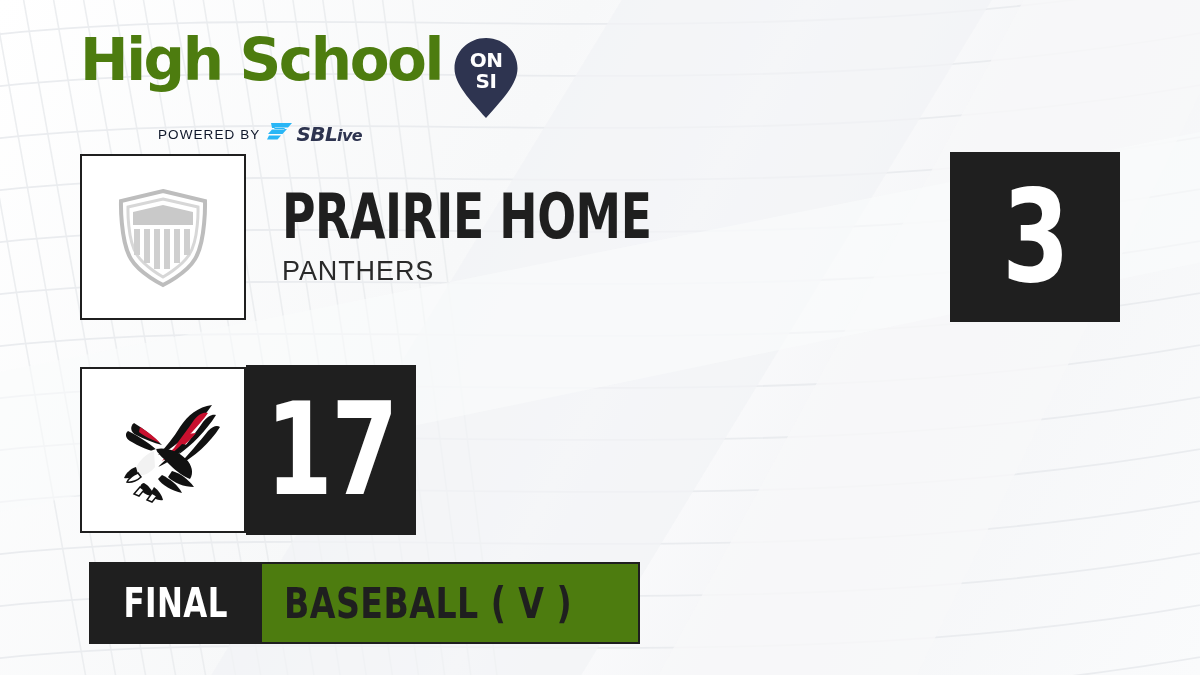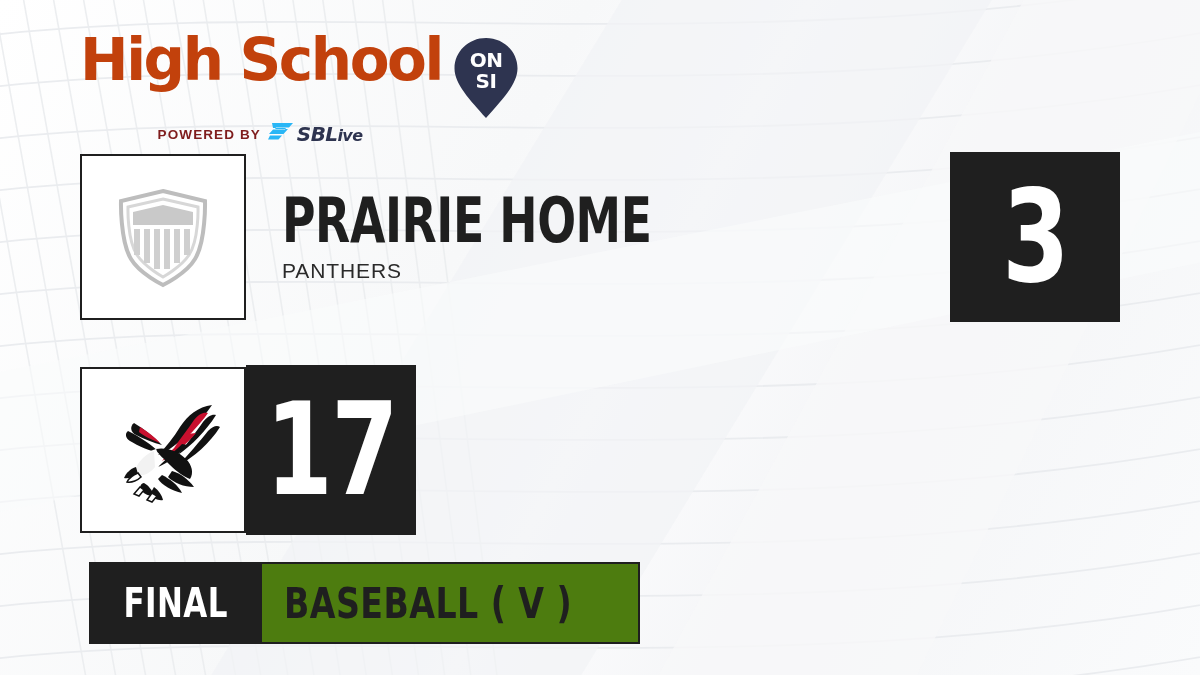--- a/index.html
+++ b/index.html
@@ -41,21 +41,21 @@
   }
   .brand-row {
     display: flex;
     align-items: flex-start;
   }
   .brand-word {
     font-family: "DejaVu Sans", sans-serif;
     font-weight: bold;
     font-size: 58px;
     letter-spacing: -2.4px;
-    color: #c2410c;
+    color: #4d7c0f;
     line-height: 0.92;
     white-space: nowrap;
   }
   .brand-pin {
     margin-left: 8px;
     margin-top: 2px;
     width: 72px;
     height: 84px;
     flex: 0 0 auto;
   }
@@ -64,24 +64,24 @@
   .poweredby {
     display: flex;
     align-items: center;
     justify-content: center;
     gap: 7px;
     margin-top: 2px;
     width: 360px;
   }
   .pb-text {
     font-family: "Liberation Sans", sans-serif;
-    font-weight: bold;
+    font-weight: normal;
     font-size: 13.5px;
     letter-spacing: 1.1px;
-    color: #7f1d1d;
+    color: #0f172a;
   }
   .pb-logo { display: flex; gap: 3px; }
   .pb-mark { width: 26px; height: 18px; }
   .pb-mark svg { display:block; width:100%; height:100%; }
   .pb-word {
     font-family: "DejaVu Sans", sans-serif;
     font-weight: bold;
     font-style: italic;
     font-size: 20px;
     letter-spacing: -0.6px;
@@ -126,21 +126,21 @@
     line-height: 0.98;
     letter-spacing: -0.5px;
     color: #1f1f1f;
     white-space: nowrap;
     transform: scaleX(0.82);
     transform-origin: left center;
   }
   .team-sub {
     font-family: "Liberation Sans", sans-serif;
     font-weight: normal;
-    font-size: 21px;
+    font-size: 27px;
     letter-spacing: 0.9px;
     color: #2a2a2a;
     margin-top: 8px;
   }
 
   .score-box {
     width: 170px;
     height: 170px;
     flex: 0 0 auto;
     background: #1f1f1f;

